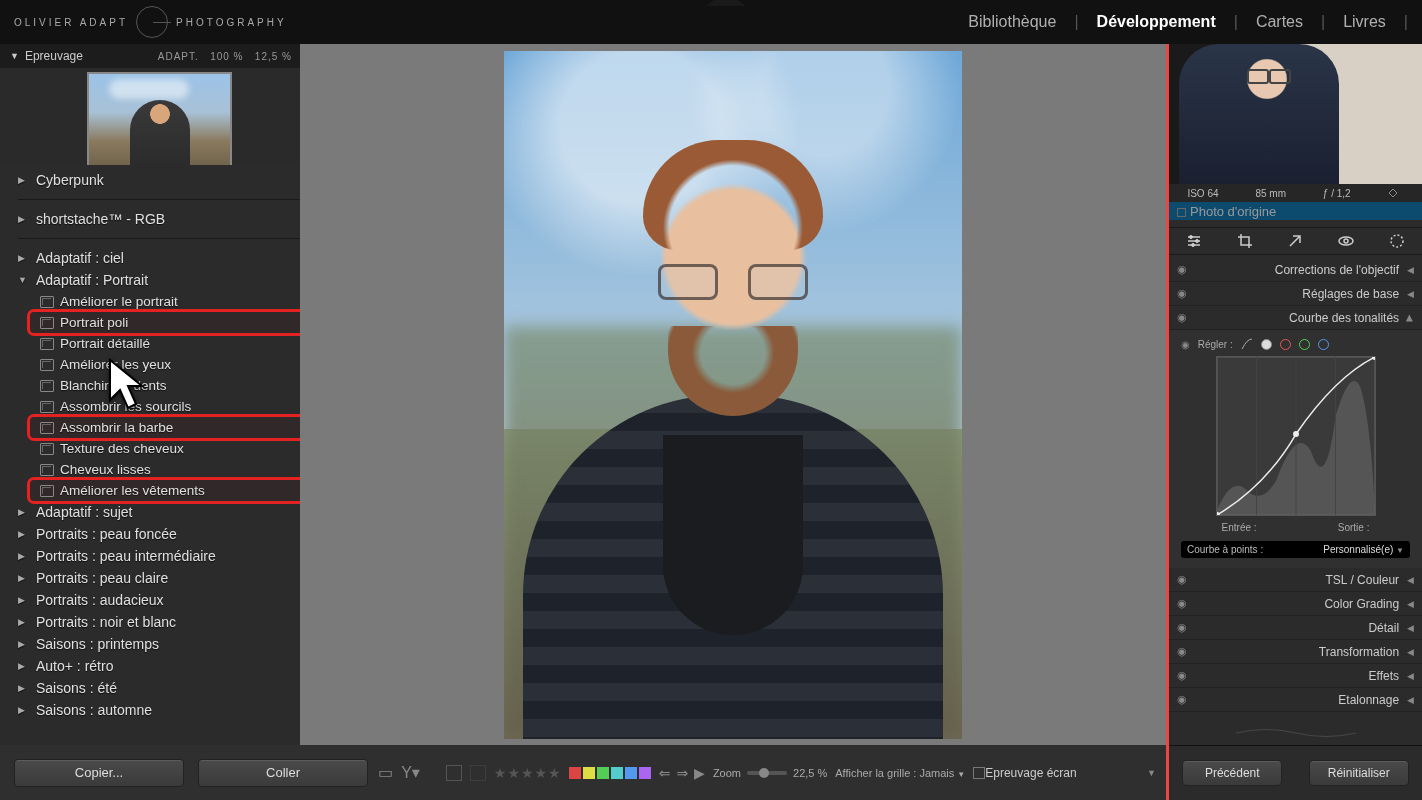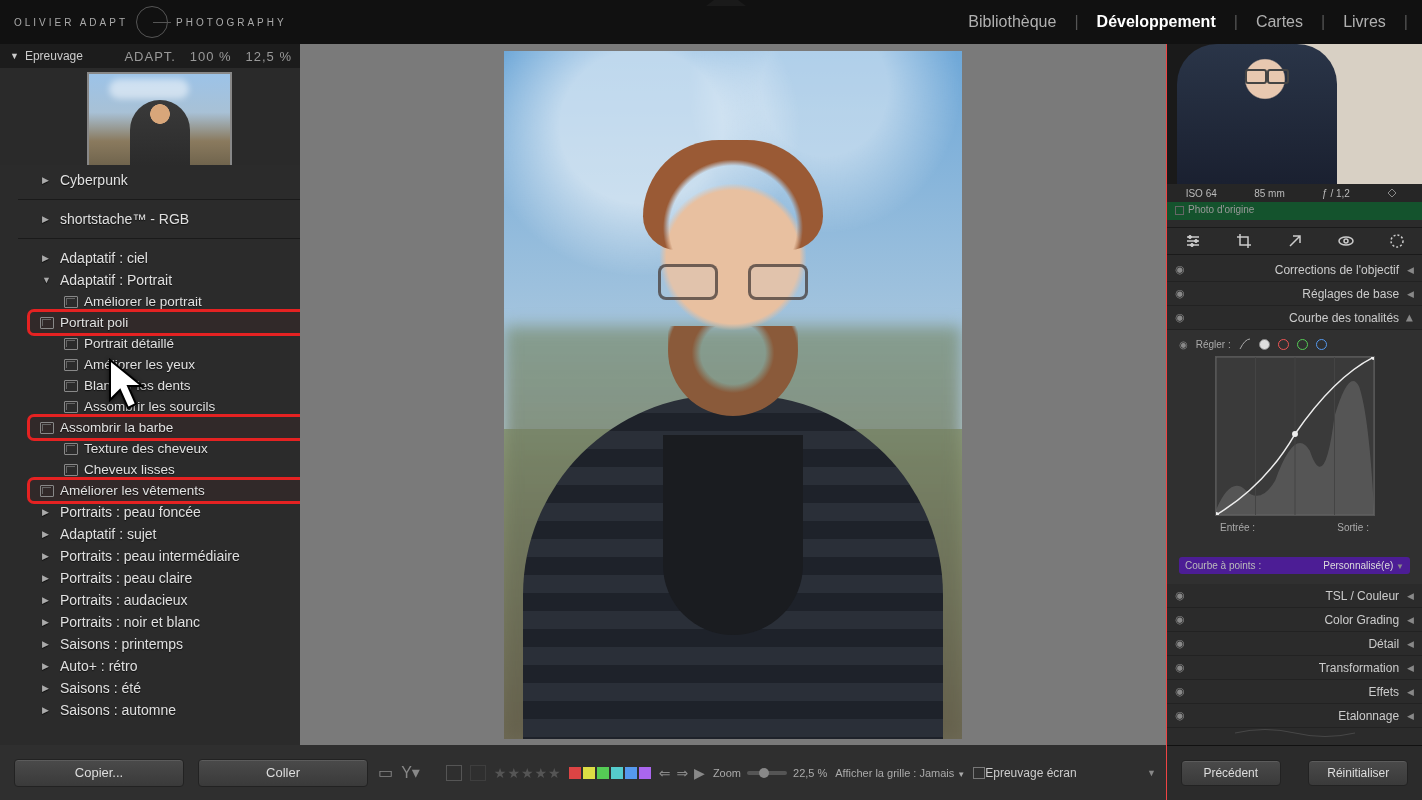--- a/index.html
+++ b/index.html
@@ -11,31 +11,31 @@
   .logo-mark { display:inline-block; width:32px; height:32px; border:1px solid #555; border-radius:50%; position:relative;}
   .logo-mark::before { content:""; position:absolute; right:-4px; top:50%; width:18px; height:1px; background:#555; }
   .top-nav { display: flex; gap: 18px; font-size: 16px; color: #b0b0b0; align-items: center; }
   .top-nav span { cursor: pointer; }
   .top-nav .divider { color:#555; }
   .top-nav .active { color: #fff; font-weight: 700; }
 
   
   .nav-panel-header { position:absolute; top:44px; left:0; width:300px; height:24px; background:#1c1c1c; display:flex; align-items:center; padding:0 10px; font-size:12px; color:#ccc;}
   .nav-panel-header .tri { margin-right:6px; font-size:9px;}
-  .nav-panel-header .zooms { position:absolute; right:8px; font-size:13px; color:#999; letter-spacing:1px;}
+  .nav-panel-header .zooms { position:absolute; right:8px; font-size:10px; color:#999; letter-spacing:1px;}
 
   
   .nav-thumb { position:absolute; top:72px; left:87px; width:145px; height:100px; border:2px solid #888; background:linear-gradient(to bottom,#9cc3e8 0%, #a8c1d6 40%, #8a7a5e 70%, #6b604a 100%); overflow:hidden;}
   .nav-thumb .cloud { position:absolute; top:5px; left:20px; width:80px; height:20px; background:rgba(255,255,255,0.5); border-radius:10px; filter:blur(3px);}
   .nav-thumb .person { position:absolute; bottom:0; left:50%; transform:translateX(-50%); width:60px; height:70px; background:radial-gradient(circle at 50% 20%, #d8a67a 0 15%, transparent 16%), linear-gradient(#3a3a3a,#2a2a2a); border-radius:30px 30px 0 0;}
 
   
   .preset-panel { position:absolute; top:165px; left:0; width:386px; bottom:55px; background:#2b2b2b; overflow:hidden; padding-top:4px;}
   .preset-panel::after { content:""; position:absolute; top:0; right:0; width:8px; height:100%; background:#1a1a1a;}
-  .preset-item { padding:3px 0 3px 36px; font-size:14px; color:#e0e0e0; text-shadow:0 1px 1px rgba(0,0,0,0.7); cursor:pointer; position:relative; white-space:nowrap;margin-left:24px;}
+  .preset-item { padding:3px 0 3px 36px; font-size:14px; color:#e0e0e0; text-shadow:0 1px 1px rgba(0,0,0,0.7); cursor:pointer; position:relative; white-space:nowrap;}
   .preset-item.group::before { content:"▶"; position:absolute; left:18px; font-size:9px; top:6px; color:#aaa;}
   .preset-item.group.expanded::before { content:"▼";}
   .preset-item.sub { padding-left:60px; font-size:13.5px;}
   .preset-item.sub::before { content:""; position:absolute; left:40px; top:5px; width:12px; height:10px; border:1px solid #888; border-radius:1px;}
   .preset-item.sub::after { content:""; position:absolute; left:42px; top:7px; width:8px; height:6px; border-left:1px solid #666; border-top:1px solid #666;}
   .preset-item.highlight { outline:3px solid #e52222; background:rgba(255,0,0,0.03); border-radius:4px; margin:0 8px 0 30px; padding-left:30px;}
   .preset-item.highlight::before { left:10px; }
   .preset-item.highlight::after { left:12px; }
   .separator { height:1px; background:#1a1a1a; margin:8px 18px;}
 
@@ -69,31 +69,31 @@
   .sw{width:12px;height:12px;}
   .nav-arrows{display:flex; gap:6px; color:#888; font-size:14px;}
   .zoom-group{display:flex; align-items:center; gap:6px; font-size:11px; color:#aaa;}
   .zoom-group .track{width:40px; height:4px; background:#555; border-radius:2px; position:relative;}
   .zoom-group .track::after{content:"";position:absolute;left:30%;top:-3px;width:10px;height:10px;background:#888;border-radius:50%;}
   .grid-group{font-size:11px;color:#aaa;}
   .softproof{display:flex;align-items:center;font-size:12px;color:#ccc;}
   .softproof .chk{width:12px;height:12px;border:1px solid #777;}
 
   
-  .right-panel { position:absolute; top:44px; right:0; width:256px; bottom:0; background:#2b2b2b; border-left:1px solid #ef4444;}
+  .right-panel { position:absolute; top:44px; right:0; width:256px; bottom:0; background:#2b2b2b; border-left:3px solid #ef4444;}
   .webcam { position:absolute; top:0; left:0; right:0; height:140px; background:linear-gradient(to right,#1a1a1a 0 30%, #d8d0c4 30% 100%); }
   .webcam .person { position:absolute; left:10px; bottom:0; width:160px; height:140px; background:radial-gradient(circle at 55% 25%, #e8c8b0 0 14%, transparent 15%), linear-gradient(#2a3548,#1a2030); border-radius:40px 40px 0 0;}
   .webcam .chair { position:absolute; left:18px; top:8px; width:80px; height:100px; background:#1a1a1a; border-radius:14px;}
   .webcam .glasses{position:absolute; left:78px; top:25px; width:44px; height:12px;}
   .webcam .glasses::before,.webcam .glasses::after{content:"";position:absolute;width:18px;height:11px;border:2px solid #444;border-radius:3px;top:0;}
   .webcam .glasses::before{left:0;}.webcam .glasses::after{right:0;}
 
   .exif-row { position:absolute; top:140px; left:0; right:0; height:18px; display:flex; justify-content:space-around; align-items:center; font-size:10px; color:#bbb; background:#262626;}
   .exif-row svg { width:16px; height:10px;}
-  .origin-row { position:absolute; top:158px; left:0; right:0; height:18px; padding:2px 8px; font-size:10px; color:#999; background:#14532d;}
+  .origin-row { position:absolute; top:158px; left:0; right:0; height:18px; padding:2px 8px; font-size:13px; color:#999; background:#0c4a6e;}
   .origin-row .chk{display:inline-block;width:9px;height:9px;border:1px solid #666;margin-right:4px;vertical-align:middle;}
 
   .tool-row { position:absolute; top:183px; left:0; right:0; height:28px; display:flex; justify-content:space-around; align-items:center; background:#2b2b2b; border-top:1px solid #1a1a1a; border-bottom:1px solid #1a1a1a;}
   .tool-row svg { width:16px; height:16px; stroke:#ccc; fill:none;}
 
   .collapse-row { display:flex; align-items:center; justify-content:flex-end; height:24px; padding:0 8px; font-size:12px; color:#ccc; border-bottom:1px solid #222; cursor:pointer;}
   .collapse-row .eye{position:absolute; left:8px; color:#888; font-size:11px;}
   .collapse-row .tri{margin-left:8px; font-size:9px; color:#888;}
   .collapse-row.open .tri{transform:rotate(90deg);}
   .group-sections { position:absolute; top:214px; left:0; right:0;}
@@ -104,21 +104,21 @@
   .regler-row .dot{width:11px;height:11px;border-radius:50%;border:1px solid #888;}
   .regler-row .dot.white{background:#ddd;}
   .regler-row .dot.red{border-color:#e55;}
   .regler-row .dot.green{border-color:#5c5;}
   .regler-row .dot.blue{border-color:#59e;}
   .regler-row svg{width:12px;height:12px;}
   .curve-box { width:160px; height:160px; margin:0 auto; background:#3a3a3a; border:1px solid #555; position:relative; overflow:hidden;}
   .histogram { position:absolute; inset:0; }
   .curve-line { position:absolute; inset:0;}
   .curve-io { display:flex; justify-content:space-around; font-size:10px; color:#aaa; margin-top:6px;}
-  .point-curve-row{display:flex; justify-content:space-between; align-items:center; font-size:10px; color:#bbb; background:#4c1d95; border-radius:3px; padding:3px 6px; margin-top:24px;}
+  .point-curve-row{display:flex; justify-content:space-between; align-items:center; font-size:10px; color:#bbb; background:#000000; border-radius:3px; padding:3px 6px; margin-top:8px;}
 
   
   .right-bottom { position:absolute; bottom:0; left:0; right:0; height:55px; background:#2b2b2b; border-top:1px solid #111; display:flex; align-items:center; justify-content:space-around;}
   .right-bottom .btn { width:100px; height:26px; font-size:12px;}
   .ornament { position:absolute; bottom:56px; left:0; right:0; height:22px; display:flex; align-items:center; justify-content:center;}
   .ornament svg{opacity:0.3;}
 
   .toggle-handles { position:absolute; background:#1a1a1a;}
   .toggle-top { top:0; left:706px; width:40px; height:6px; clip-path:polygon(20% 0,80% 0,100% 100%,0 100%);}
 </style>
@@ -169,22 +169,22 @@
     <div class="preset-item sub">Améliorer le portrait</div>
     <div class="preset-item sub highlight">Portrait poli</div>
     <div class="preset-item sub">Portrait détaillé</div>
     <div class="preset-item sub">Améliorer les yeux</div>
     <div class="preset-item sub">Blanchir les dents</div>
     <div class="preset-item sub">Assombrir les sourcils</div>
     <div class="preset-item sub highlight">Assombrir la barbe</div>
     <div class="preset-item sub">Texture des cheveux</div>
     <div class="preset-item sub">Cheveux lisses</div>
     <div class="preset-item sub highlight">Améliorer les vêtements</div>
+    <div class="preset-item group">Adaptatif : sujet</div>
     <div class="preset-item group">Portraits : peau foncée</div>
-    <div class="preset-item group">Adaptatif : sujet</div>
     <div class="preset-item group">Portraits : peau intermédiaire</div>
     <div class="preset-item group">Portraits : peau claire</div>
     <div class="preset-item group">Portraits : audacieux</div>
     <div class="preset-item group">Portraits : noir et blanc</div>
     <div class="preset-item group">Saisons : printemps</div>
     <div class="preset-item group">Auto+ : rétro</div>
     <div class="preset-item group">Saisons : été</div>
     <div class="preset-item group">Saisons : automne</div>
   </div>
 

